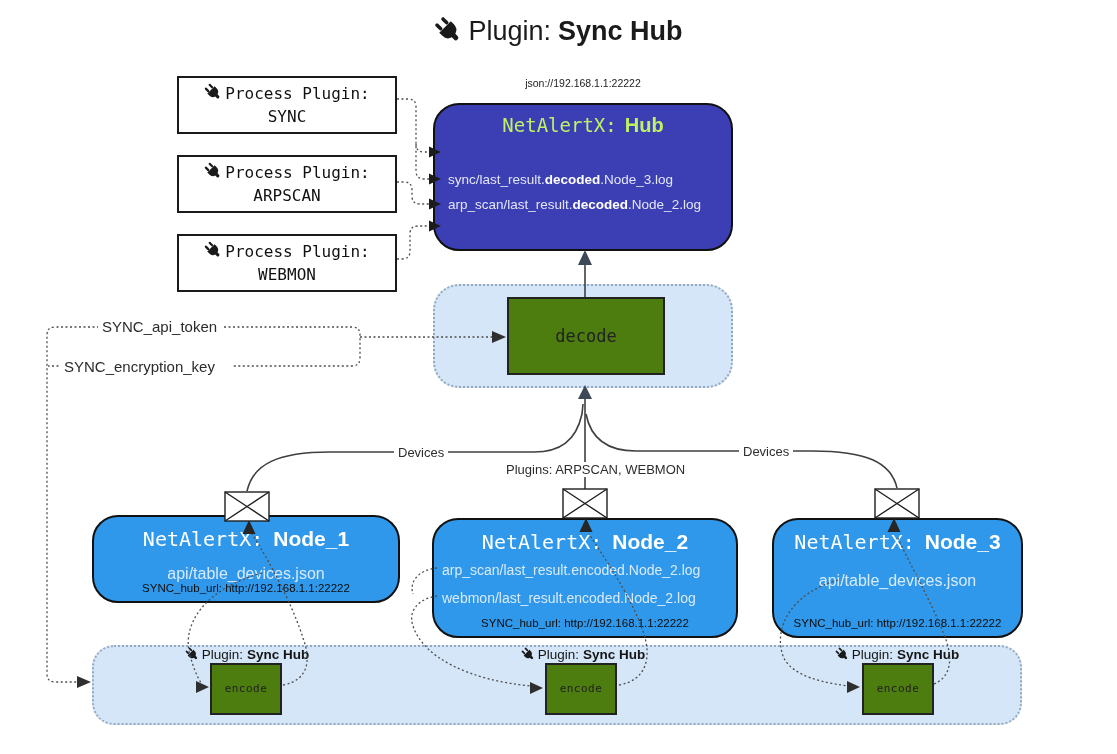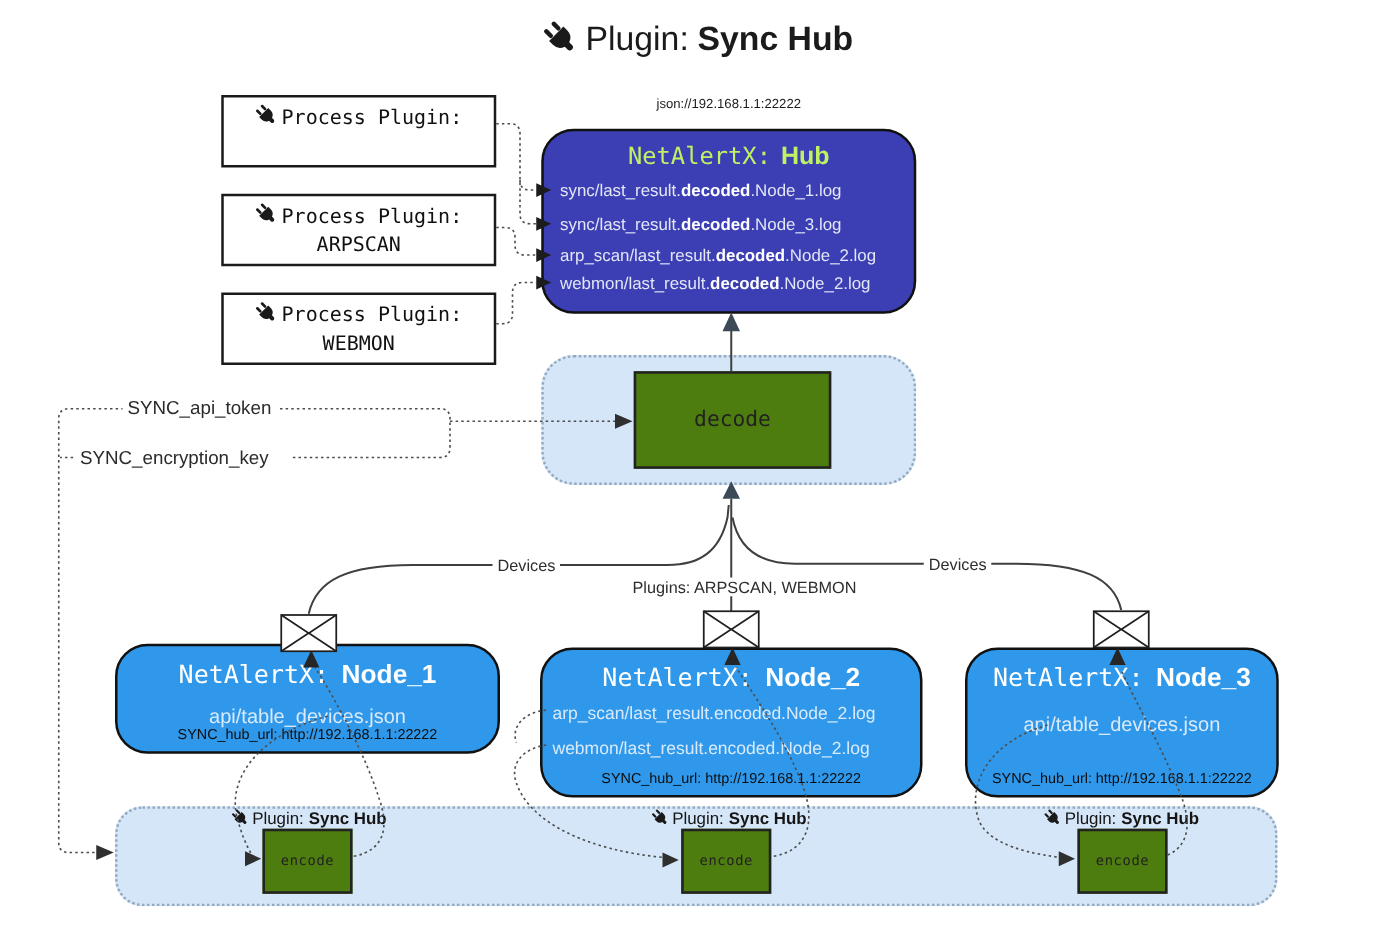--- a/index.html
+++ b/index.html
@@ -98,44 +98,43 @@
   <div class="title">
     <svg class="plug s28">
         <use href="#plug"></use>
       </svg><span>Plugin:</span><b>Sync Hub</b>
   </div>
 
   <div class="pbox" style="top:76px">
     <div class="pbox-line1"><svg class="plug s18">
           <use href="#plug"></use>
         </svg><span>Process Plugin:</span></div>
+    <div class="pbox-name">SYNC</div>
   </div>
   <div class="pbox" style="top:155px">
     <div class="pbox-line1"><svg class="plug s18">
           <use href="#plug"></use>
         </svg><span>Process Plugin:</span></div>
     <div class="pbox-name">ARPSCAN</div>
   </div>
   <div class="pbox" style="top:234px">
     <div class="pbox-line1"><svg class="plug s18">
           <use href="#plug"></use>
         </svg><span>Process Plugin:</span></div>
     <div class="pbox-name">WEBMON</div>
   </div>
 
   <div id="hub-url">json://192.168.1.1:22222</div>
   <div class="hub">
     <div class="hub-title">
       <span class="mono">NetAlertX:</span><b>Hub</b>
     </div>
     <div class="hub-log" style="top:143px;top:143px"></div>
-    <div class="hub-log" style="top:40px"><span>sync/last_result.</span><b>decoded</b><span>.Node_1.log</span></div>
     <div class="hub-log" style="top:67px"><span>sync/last_result.</span><b>decoded</b><span>.Node_3.log</span></div>
     <div class="hub-log" style="top:92px"><span>arp_scan/last_result.</span><b>decoded</b><span>.Node_2.log</span></div>
-    <div class="hub-log" style="top:114px"><span>webmon/last_result.</span><b>decoded</b><span>.Node_2.log</span></div>
   </div>
 
   <div class="panel" id="decode-panel"></div>
   <div class="wbox" id="decode-box">decode</div>
 
   <div class="token-label" id="lbl-token">SYNC_api_token</div>
   <div class="token-label" id="lbl-key">SYNC_encryption_key</div>
 
   <div class="wire-label" id="lbl-devices-left">Devices</div>
   <div class="wire-label" id="lbl-devices-right">Devices</div>

